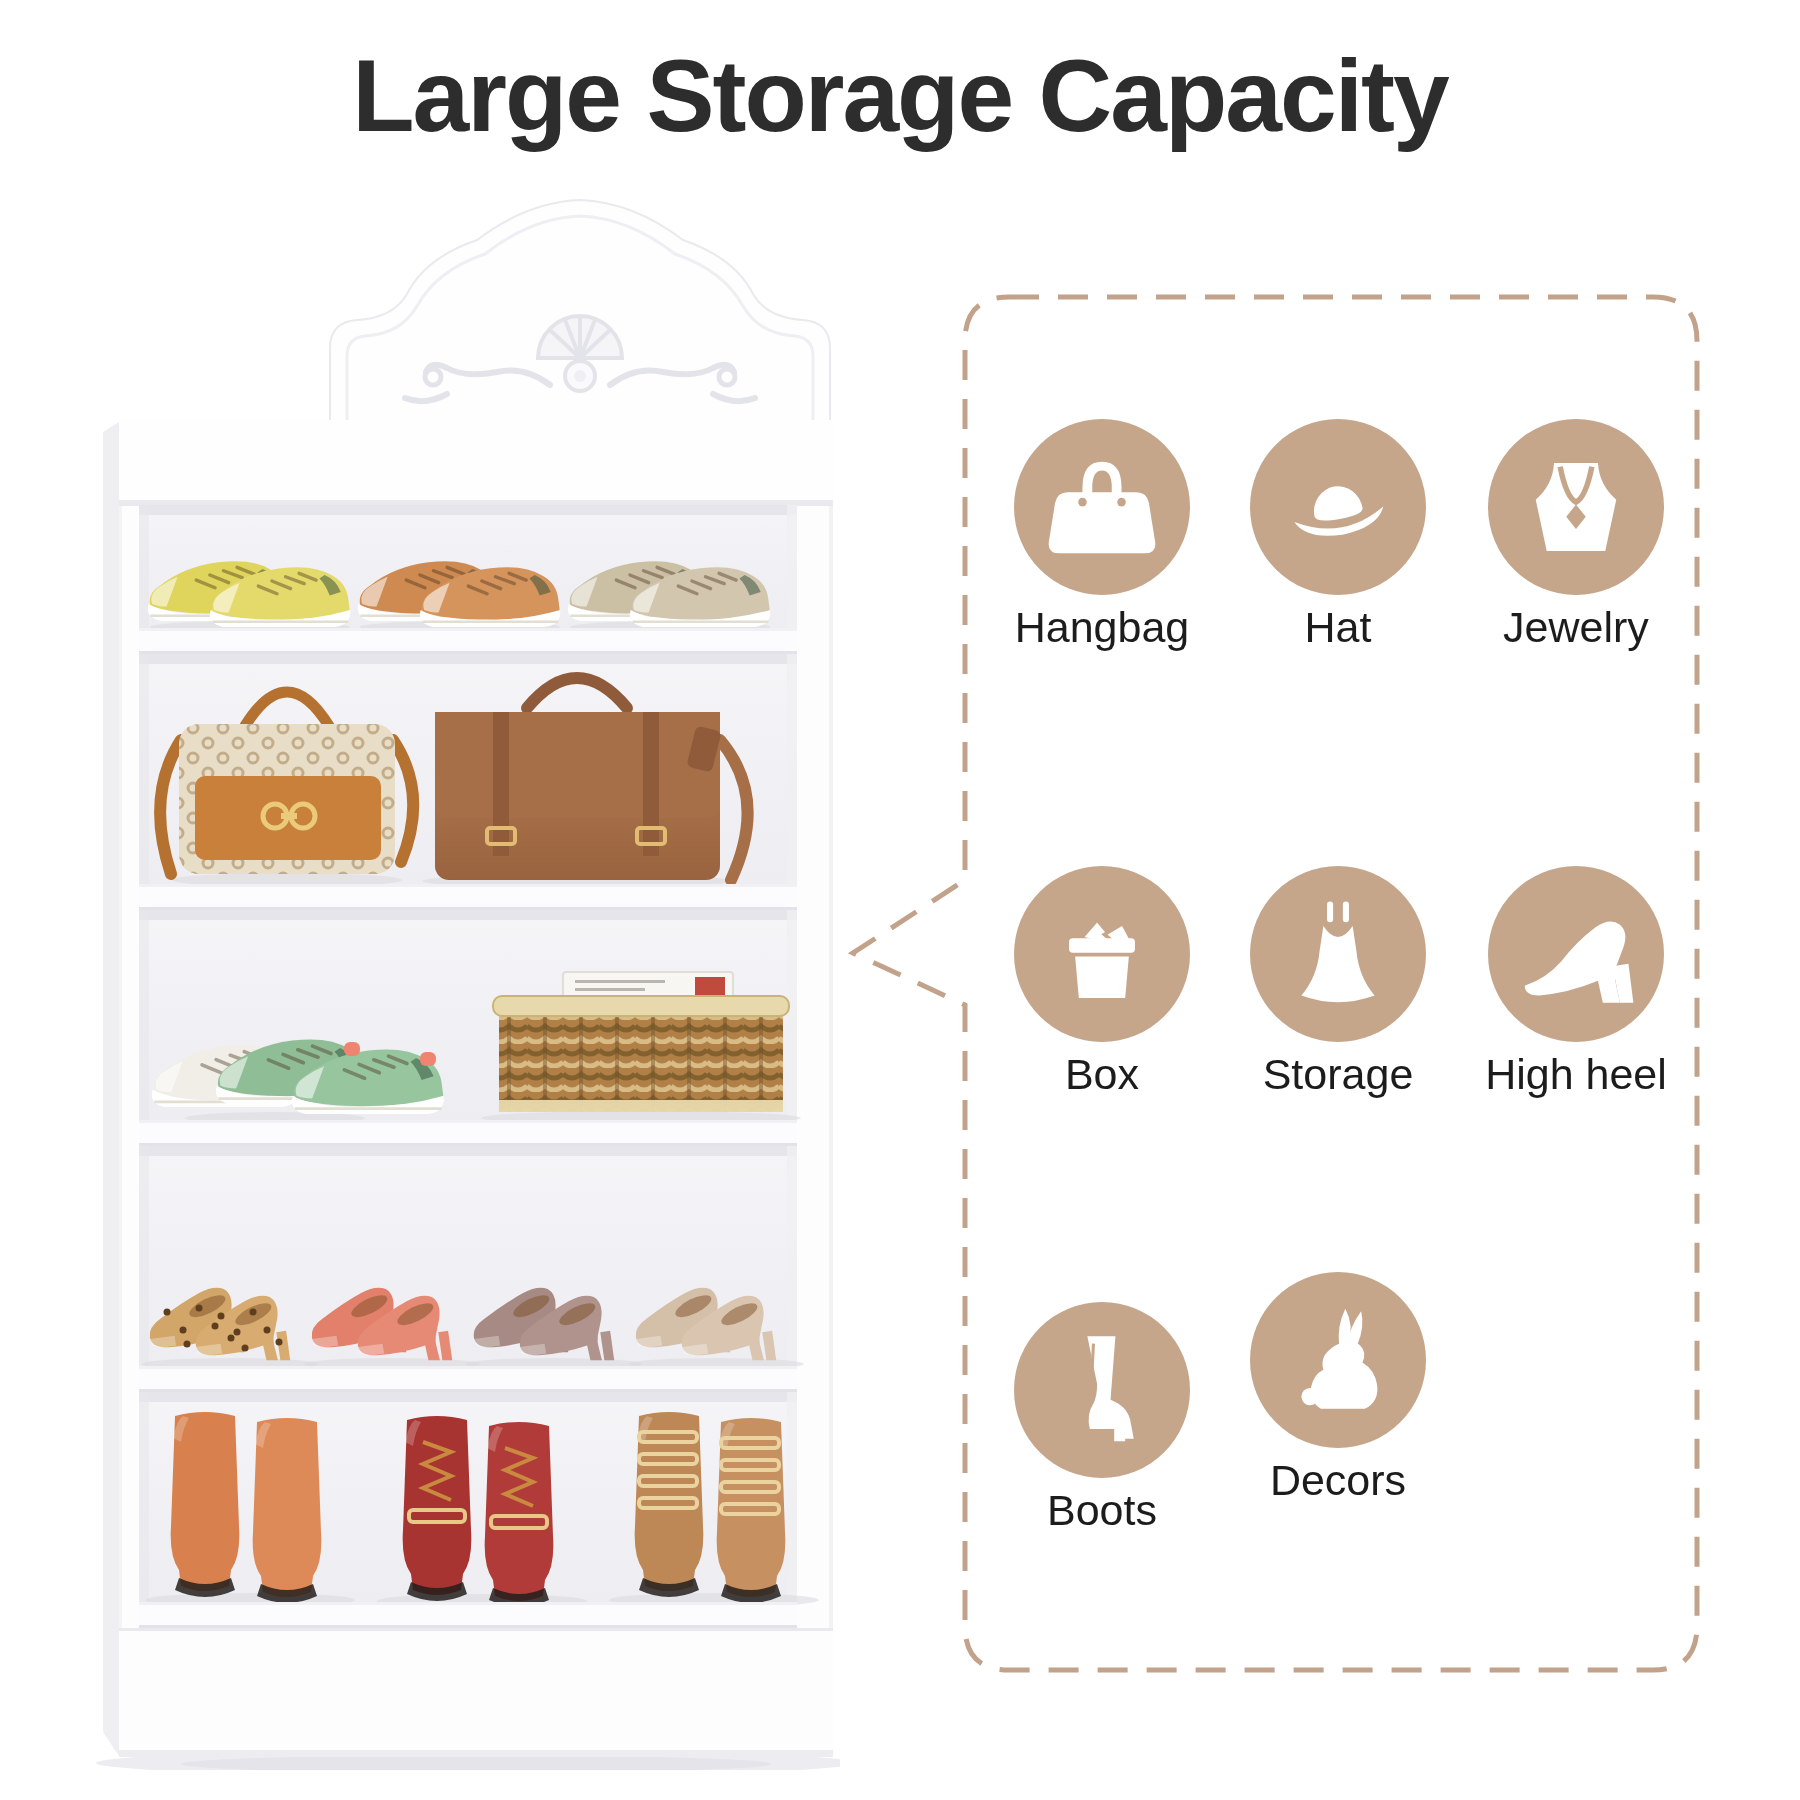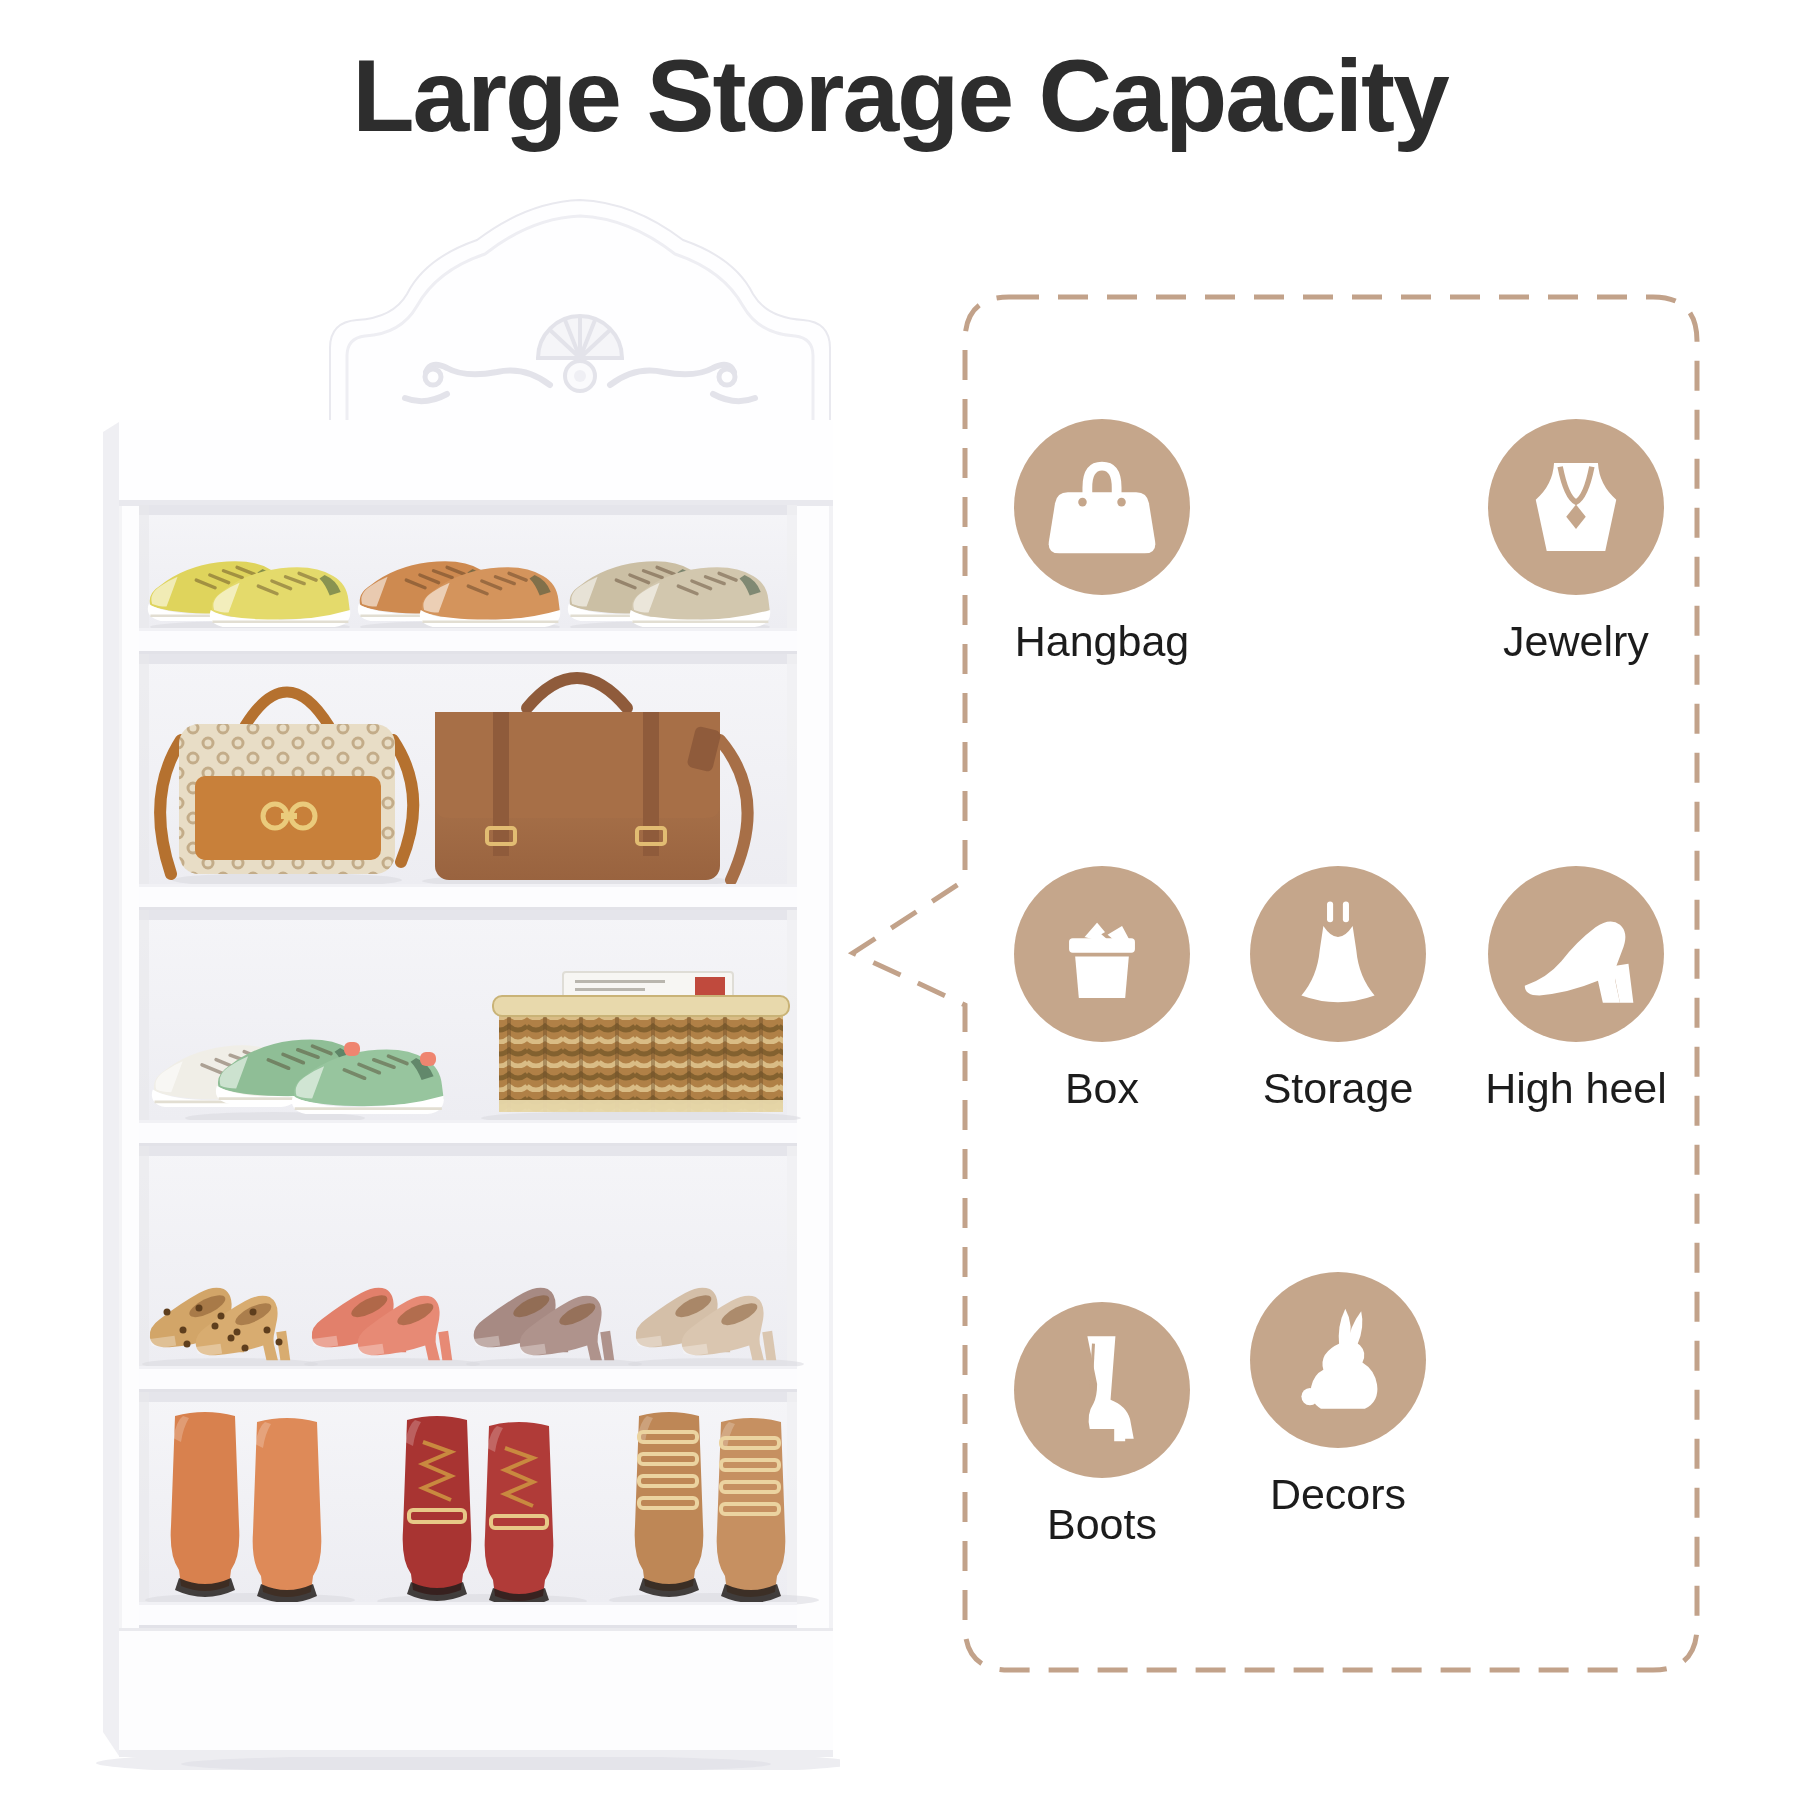--- a/index.html
+++ b/index.html
@@ -4,21 +4,21 @@
 <style>
   html,body{margin:0;padding:0;background:#ffffff;}
   .canvas{position:relative;width:1800px;height:1800px;background:#ffffff;overflow:hidden;
           font-family:"Liberation Sans","DejaVu Sans",sans-serif;}
   .title{position:absolute;top:38px;left:0;width:1800px;text-align:center;margin:0;
          font-size:102px;font-weight:bold;letter-spacing:-2px;color:var(--title-text,#2d2d2d);}
   .cabinet-wrap{position:absolute;left:95px;top:180px;width:745px;height:1590px;}
   .panel-border{position:absolute;left:840px;top:280px;width:880px;height:1410px;}
   .panel-border path{stroke:var(--dash-border,#C2A28A);}
   .panel{position:absolute;left:965px;top:297px;width:732px;height:1373px;}
-  .cat{position:absolute;width:236px;display:flex;flex-direction:column;align-items:center;gap:22px;}
+  .cat{position:absolute;width:236px;display:flex;flex-direction:column;align-items:center;gap:8px;}
   .circle{width:176px;height:176px;border-radius:50%;background:var(--accent-tan,#C5A68B);
           display:flex;align-items:center;justify-content:center;}
   .circle svg{width:122px;height:122px;}
   .glyph{fill:#ffffff;}
   .tanfill{fill:var(--accent-tan,#C5A68B);}
   .tanstroke{stroke:var(--accent-tan,#C5A68B);fill:none;}
   .cat-label{font-size:43px;color:var(--label-text,#1c1c1c);white-space:nowrap;}
   .carve{stroke:#E3E3EA;fill:none;stroke-width:6;stroke-linecap:round;}
 </style>
 </head>
@@ -278,20 +278,31 @@
         <svg viewBox="0 0 100 100">
           <path class="glyph" d="M22,38 h56 q9,0 10.5,9 l5,31 q1.5,10 -8.5,10 h-70 q-10,0 -8.5,-10 l5,-31 q1.5,-9 10.5,-9 z"></path>
           <path class="glyph" d="M34,42 v-8 q0,-21 16,-21 q16,0 16,21 v8 h-8 v-8 q0,-14 -8,-14 q-8,0 -8,14 v8 z"></path>
           <circle class="tanfill" cx="34" cy="46" r="3.5"></circle>
             <circle class="tanfill" cx="66" cy="46" r="3.5"></circle>
         </svg>
       </div>
       <div class="cat-label">Hangbag</div>
     </div>
 
+    <div class="cat" style="left:255px;top:122px">
+      <div class="circle">
+        <svg viewBox="0 0 100 100">
+          <g transform="rotate(-10 50 52)">
+            <path class="glyph" d="M30,54 a20,21 0 0 1 40,0 q0,6 -20,6 q-20,0 -20,-6 z"></path>
+            <path class="glyph" d="M13,56 q37,22 74,0 q-7,16 -37,17 q-30,-1 -37,-17 z"></path>
+          </g>
+        </svg>
+      </div>
+      <div class="cat-label">Hat</div>
+    </div>
 
     <div class="cat" style="left:493px;top:122px">
       <div class="circle">
         <svg viewBox="0 0 100 100">
           <path class="glyph" d="M32,14 h36 q1,18 15,30 l-9,42 h-48 l-9,-42 q14,-12 15,-30 z"></path>
           <path class="tanstroke" d="M37,17 Q42,42 50,46 Q58,42 63,17" stroke-width="4.5"></path>
           <path class="tanfill" d="M50,48 l8,10 -8,10 -8,-10 z"></path>
         </svg>
       </div>
       <div class="cat-label">Jewelry</div>

